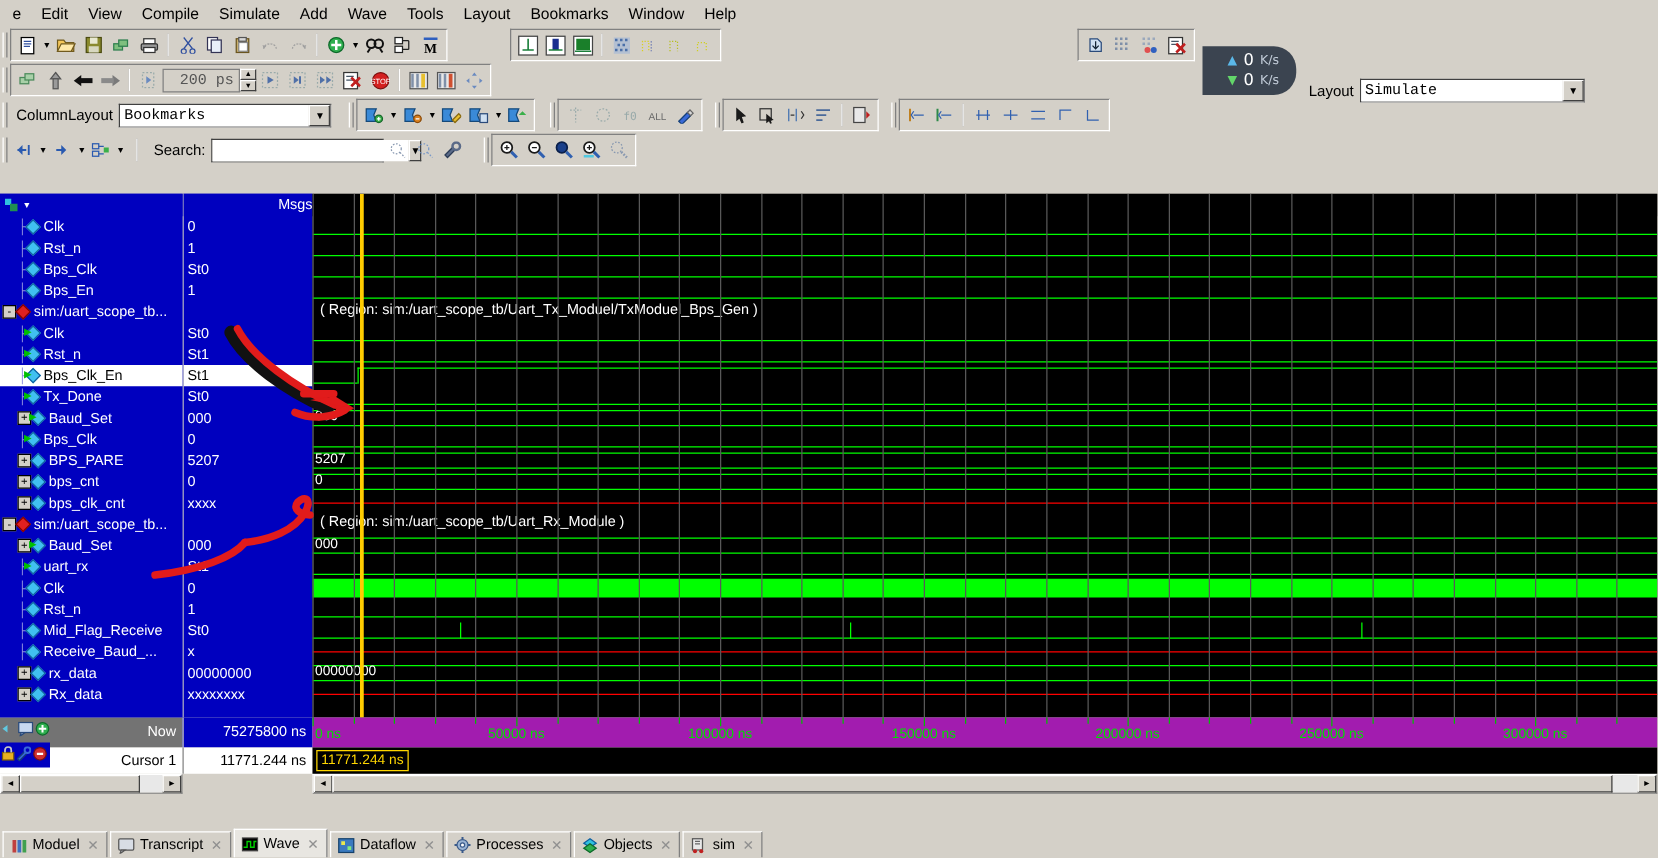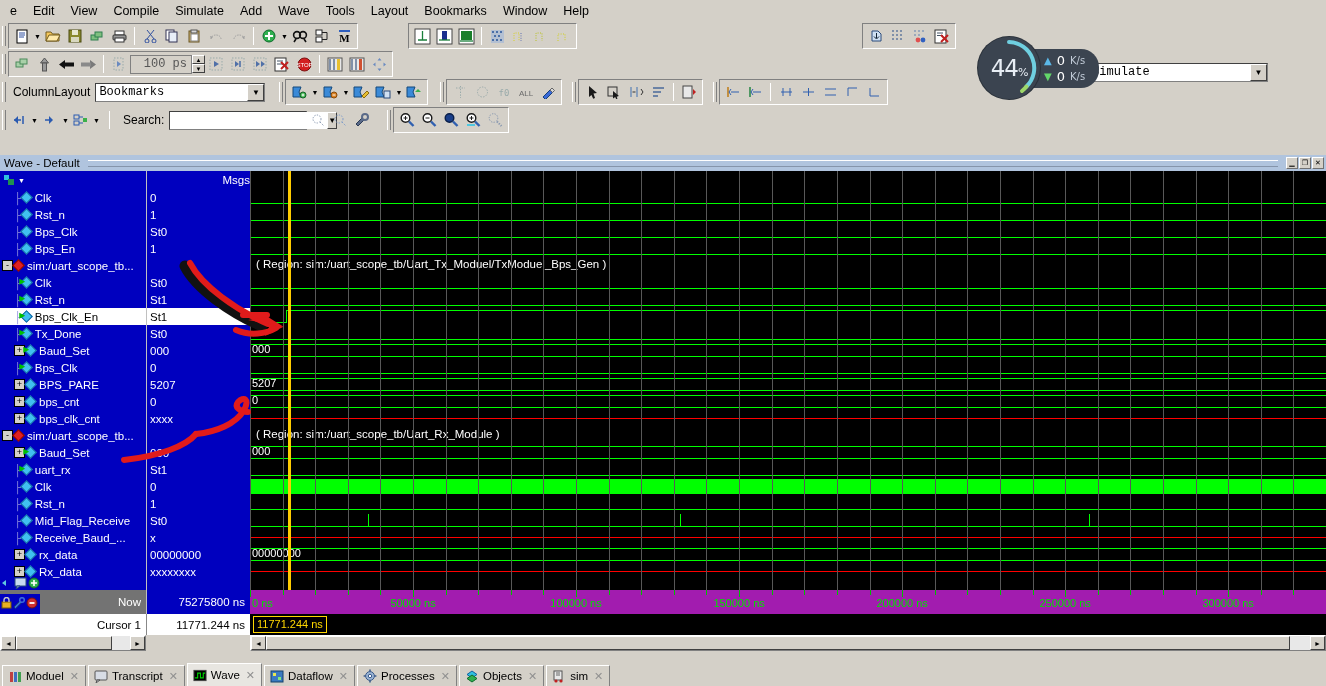--- a/index.html
+++ b/index.html
@@ -535,21 +535,21 @@
             <rect x="1" y="4.5" width="10" height="4" fill="#8a8a8a"></rect>
           </svg>
       </div>
       <div class="sep"></div>
       <div class="tbtn">
         <svg width="14" height="14" viewBox="0 0 14 14">
             <rect x="2" y="1" width="9" height="12" fill="none" stroke="#9aa" stroke-dasharray="1.5,1.5"></rect>
             <path d="M5 4l4 3-4 3z" fill="#6a8ac0"></path>
           </svg>
       </div>
-      <div class="timefield">100 ps</div>
+      <div class="timefield">200 ps</div>
       <div class="spin">
         <div>▲</div>
         <div>▼</div>
       </div>
       <div class="tbtn">
         <svg width="15" height="14" viewBox="0 0 15 14">
             <rect x="1" y="1" width="12" height="12" fill="none" stroke="#9aa" stroke-dasharray="1.5,1.5"></rect>
             <path d="M5 4l5 3-5 3z" fill="#5070a8"></path>
           </svg>
       </div>
@@ -847,29 +847,20 @@
       <div class="tbtn">
         <svg width="17" height="16" viewBox="0 0 17 16">
             <circle cx="6.5" cy="6" r="4.3" fill="none" stroke="#8898b0" stroke-dasharray="1.3,1.3"></circle>
             <path d="M10 9.5l4.5 4.5" stroke="#8898b0" stroke-dasharray="1.3,1.3" stroke-width="2"></path>
           </svg>
       </div>
     </div>
   </div>
 
   <div class="wavewin">
-    <div class="wave-title">
-      <span>Wave - Default</span>
-      <span class="tline"></span>
-      <span class="wbtns">
-        <span class="wb">▁</span>
-        <span class="wb">❐</span>
-        <span class="wb">✕</span>
-      </span>
-    </div>
 
     <div class="wave-body">
 
       <div class="names-pane">
         <div class="hdr names">
           <span style="display:inline-flex;align-items:center;gap:2px">
             <svg width="13" height="13" viewBox="0 0 13 13">
                 <rect x="1" y="1" width="5" height="5" fill="#30c0e0"></rect>
                 <rect x="5" y="5" width="6" height="6" fill="#208f50"></rect>
               </svg>
@@ -1359,27 +1350,20 @@
             <circle cx="4" cy="11" r="1.6" fill="#c02020"></circle>
             <circle cx="9" cy="11" r="1.6" fill="#c02020"></circle>
           </svg>
       </span>
       <span>sim</span>
       <span class="x">✕</span>
     </div>
   </div>
 
   <div class="netwidget">
-    <div class="ring">
-      <svg viewBox="0 0 62 62">
-        <path d="M31 5 A26 26 0 0 1 48.5 49.5" fill="none" stroke="#6fcfe0" stroke-width="4" stroke-linecap="round"></path>
-        <path d="M48.5 49.5 A26 26 0 0 1 44 54" fill="none" stroke="#9ed86a" stroke-width="4" stroke-linecap="round"></path>
-      </svg>
-      <span class="pct"><span>44</span><small>%</small></span>
-    </div>
     <div class="speeds">
       <div class="sline up">
         <span class="ar">▲</span>
         <span>0</span>
         <span class="unit">K/s</span>
       </div>
       <div class="sline dn">
         <span class="ar">▼</span>
         <span>0</span>
         <span class="unit">K/s</span>

